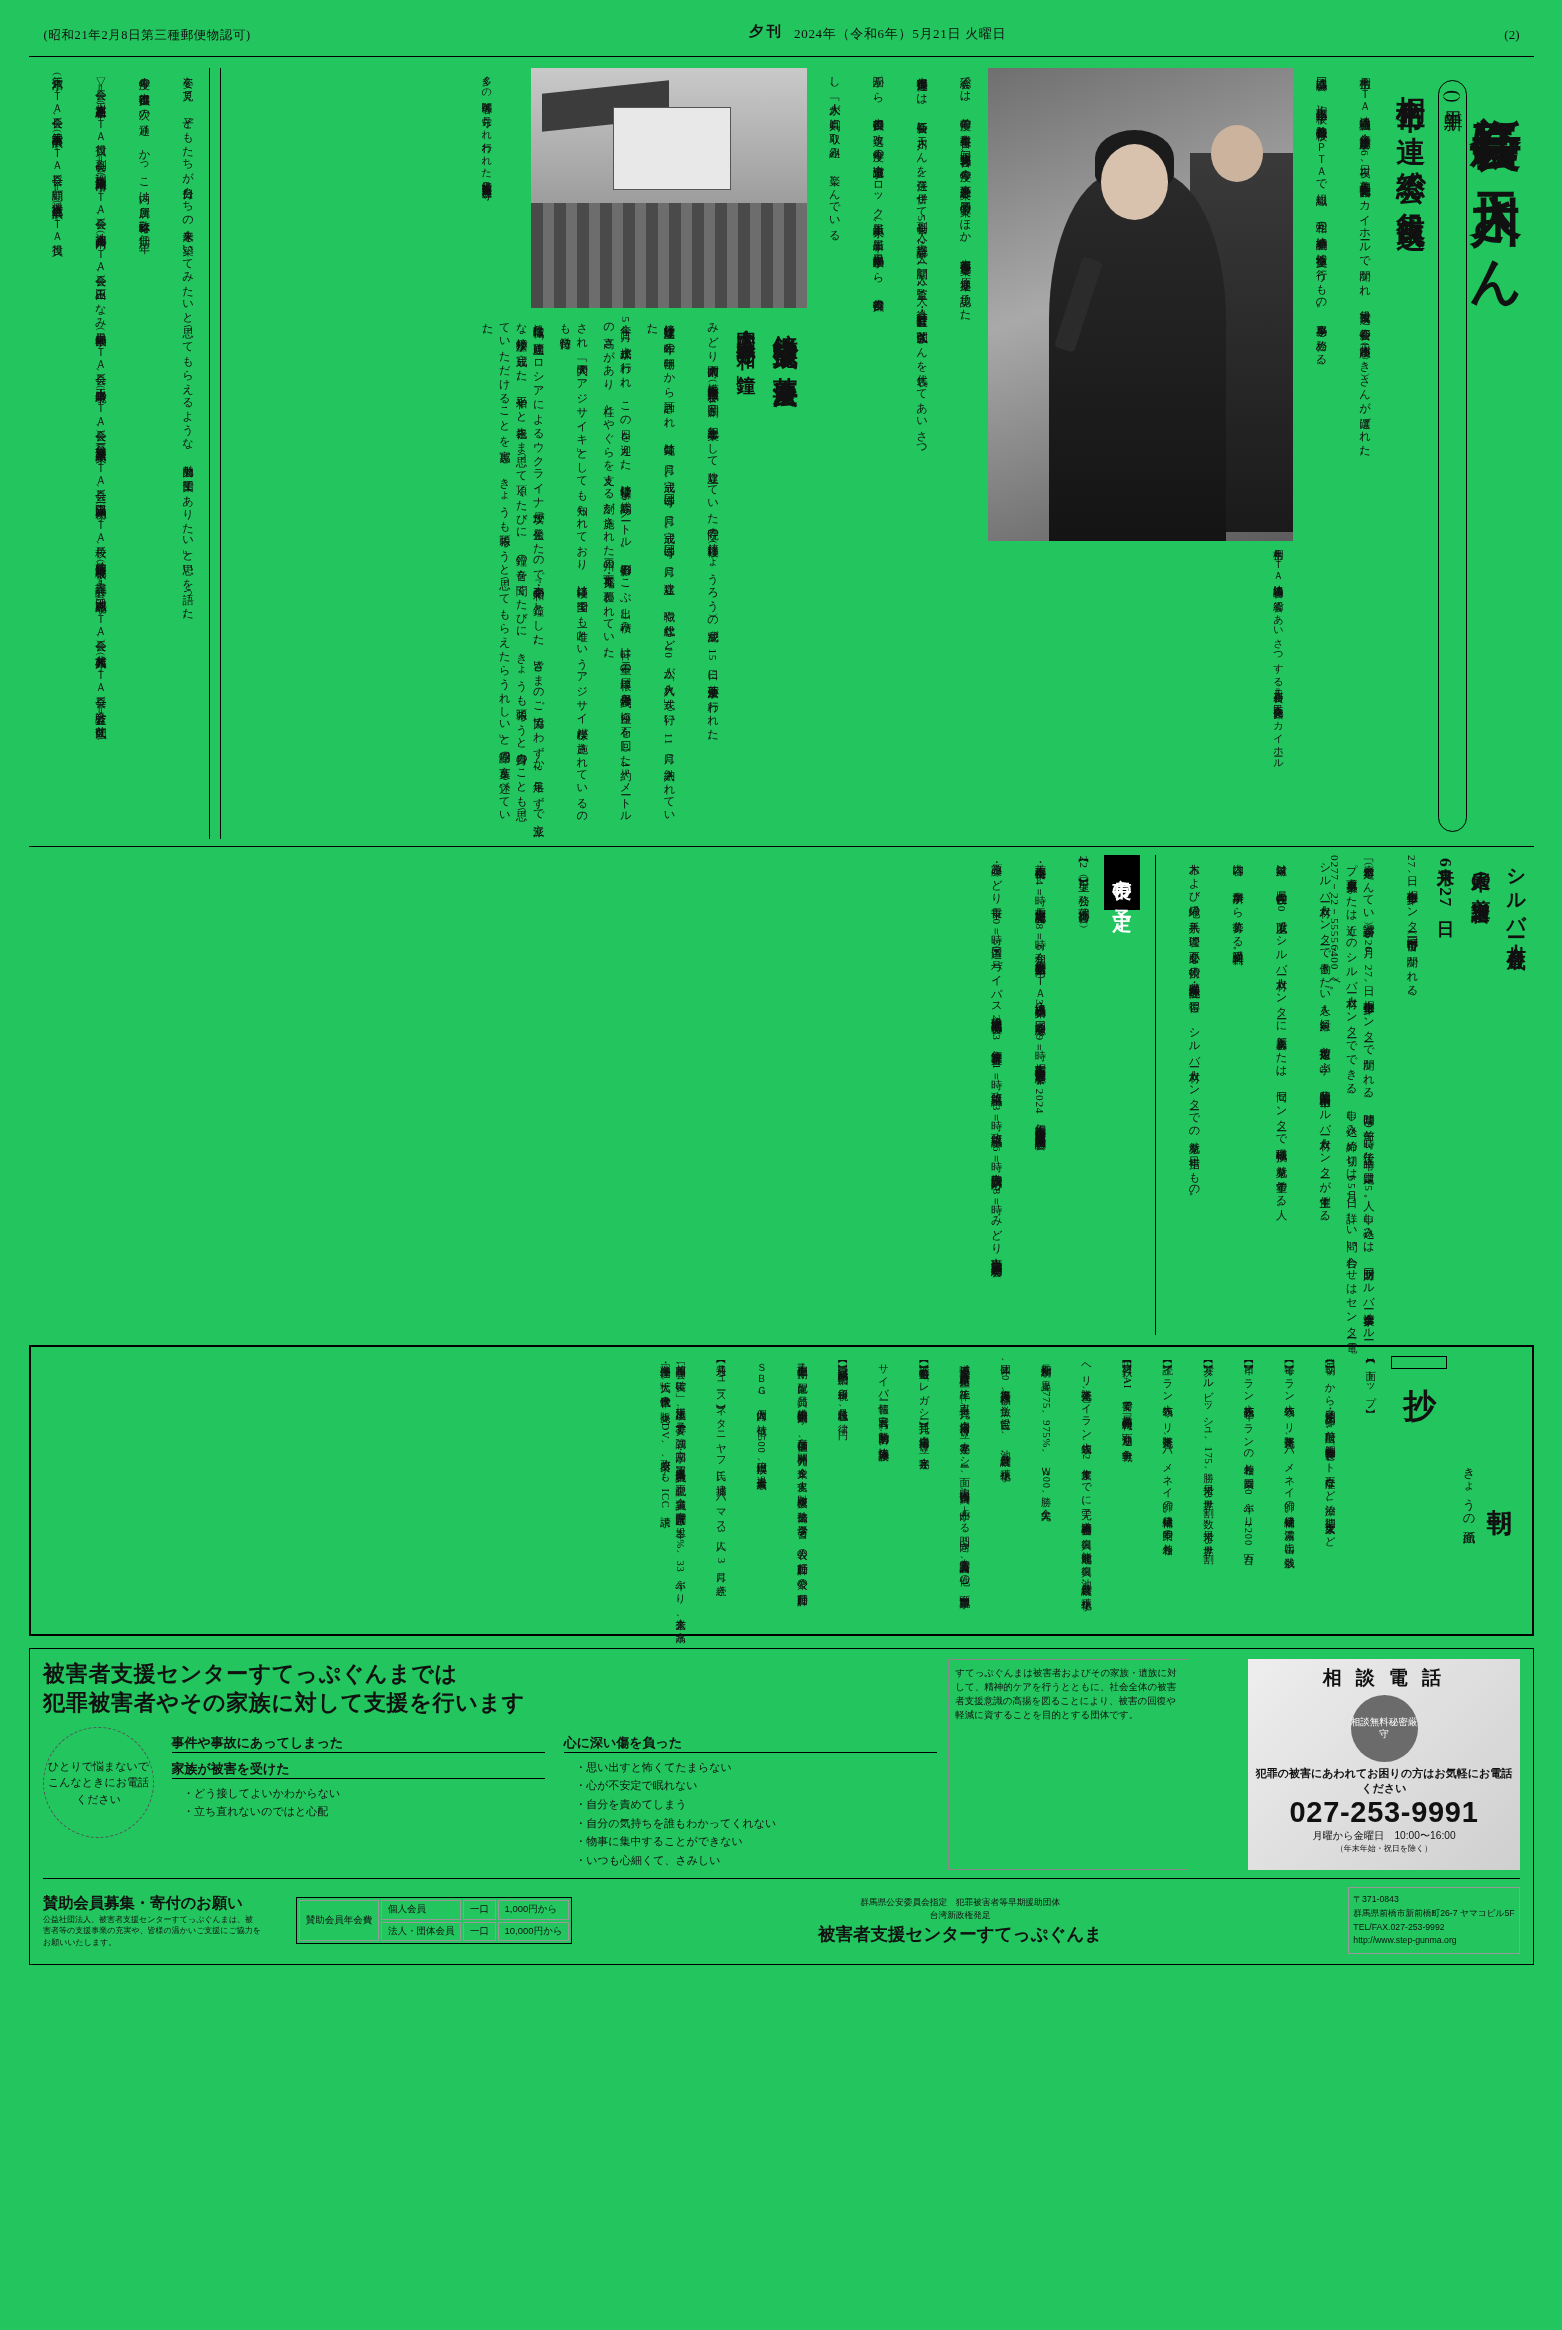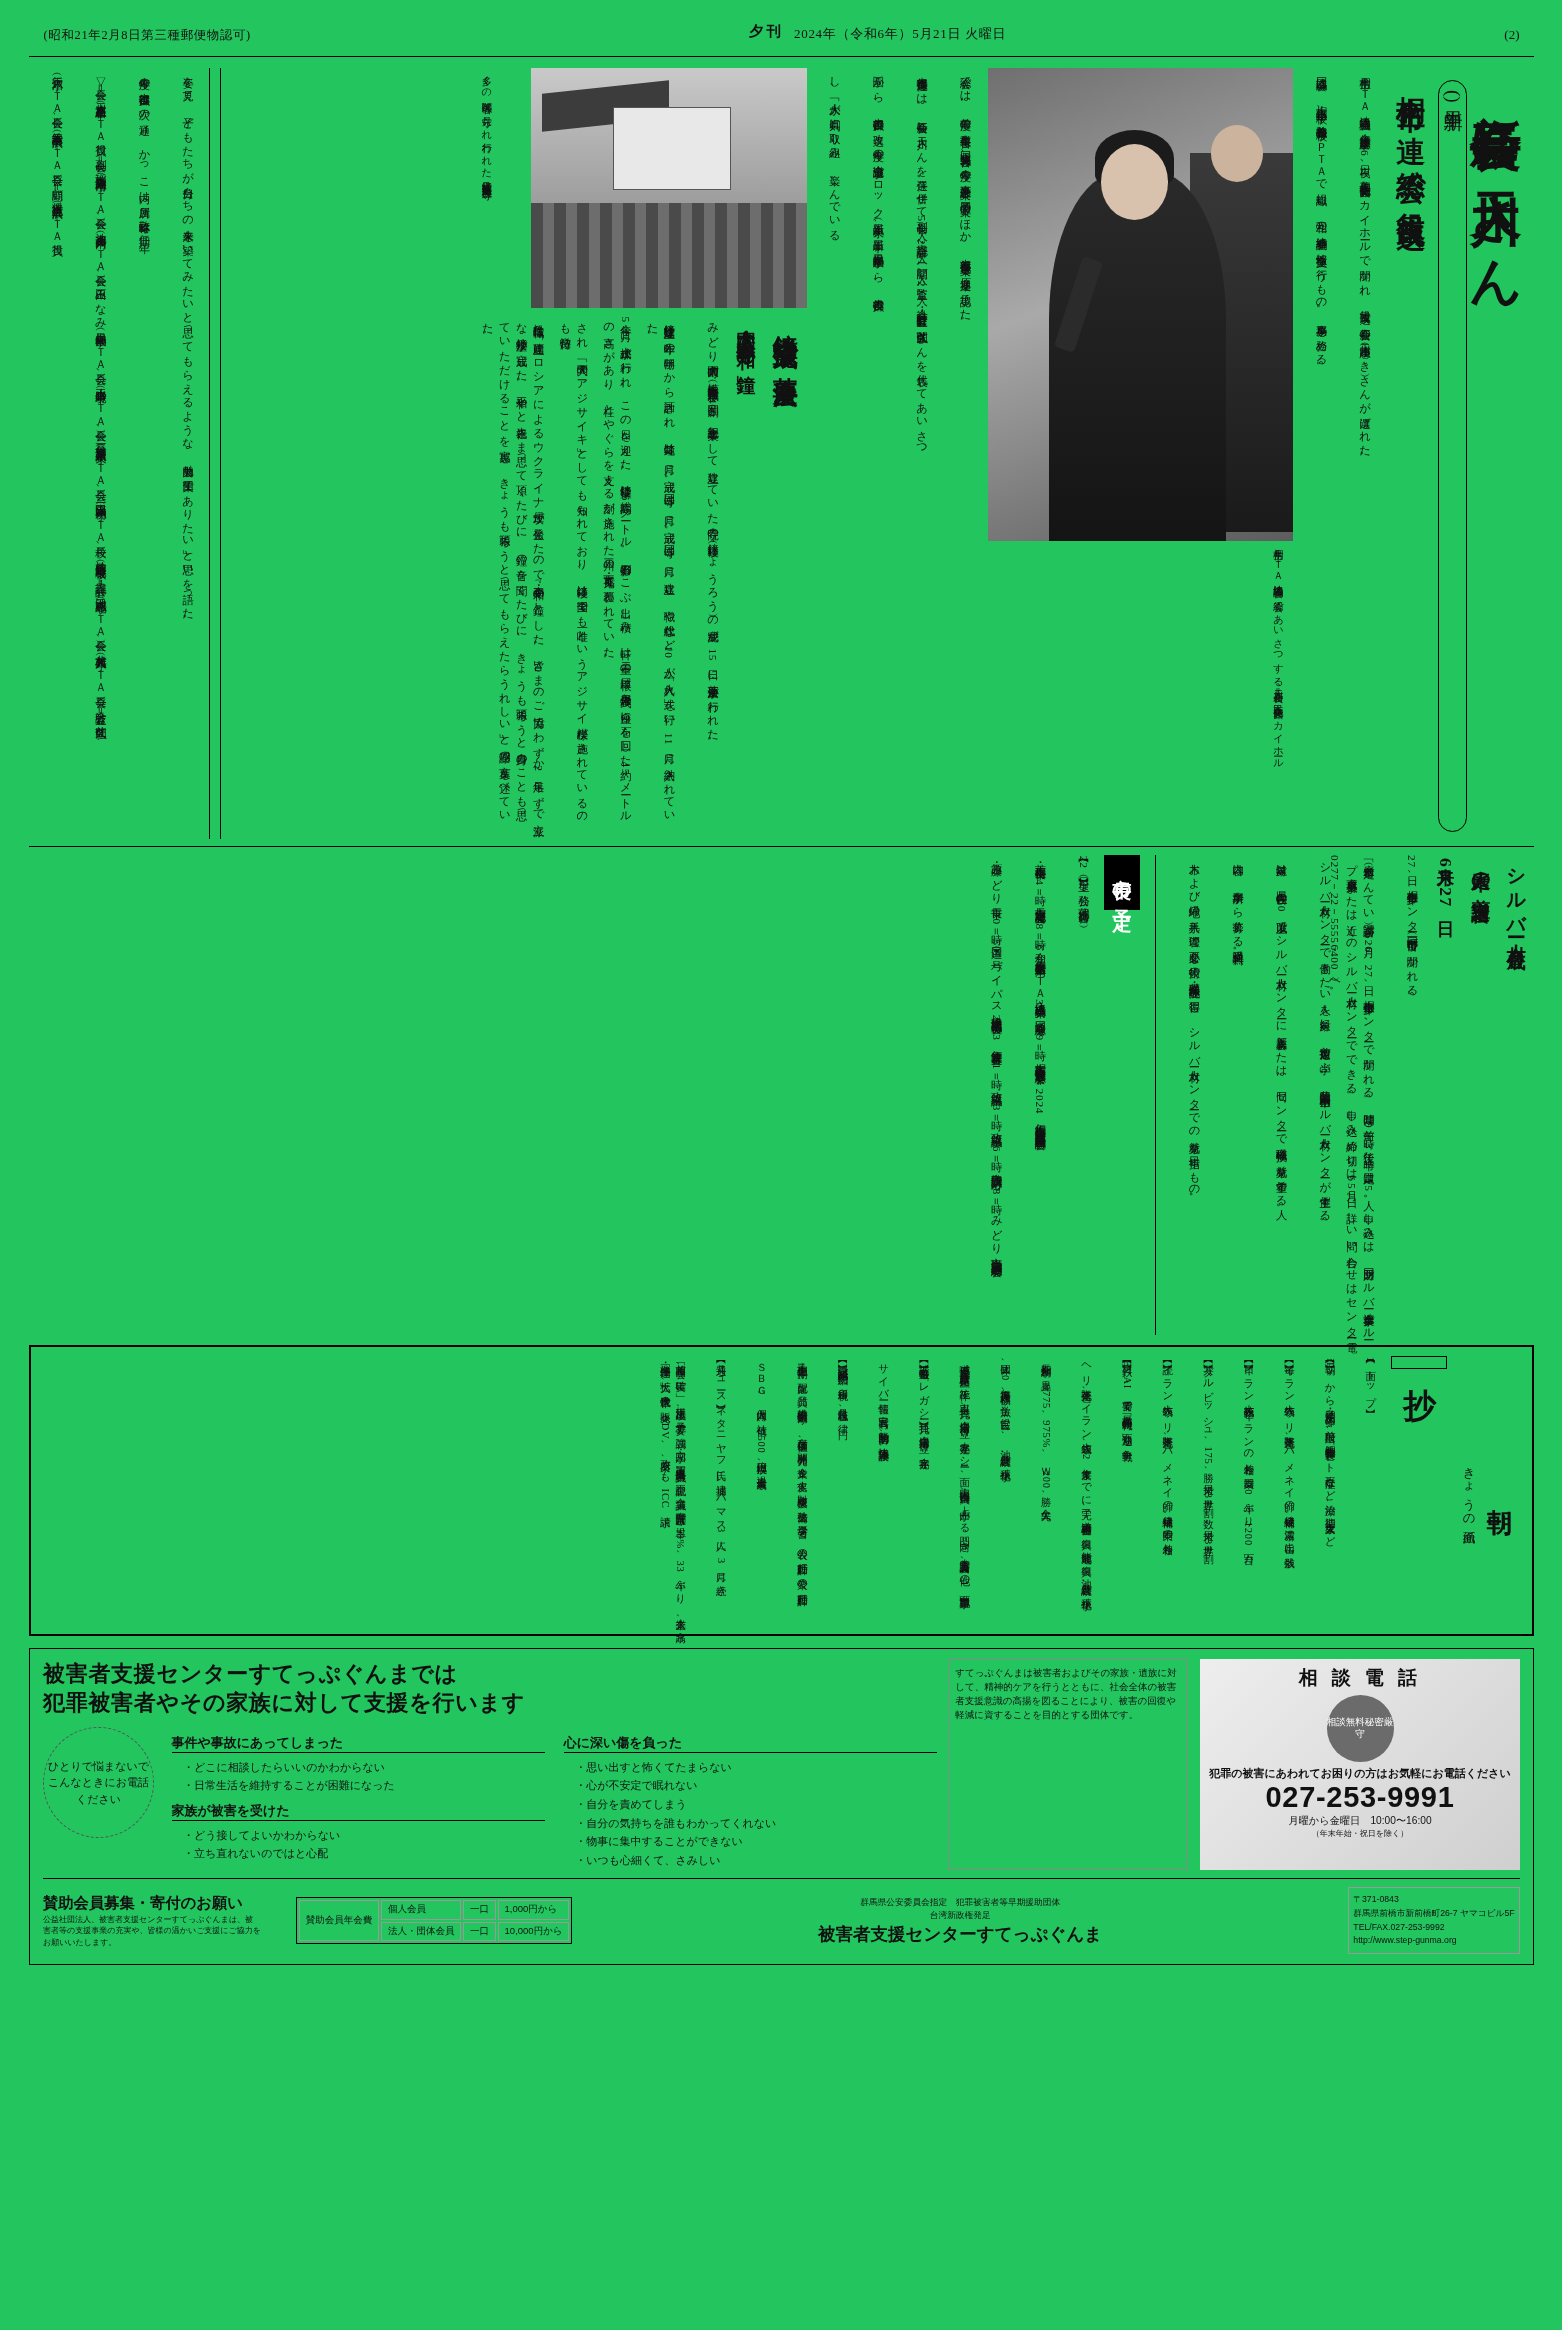--- a/index.html
+++ b/index.html
@@ -55,21 +55,21 @@
   .asakan-title .t2{font-size:12.4px;letter-spacing:1.5px;margin-right:5.8px;}
   .sho{font-size:33px;font-weight:bold;border:1.5px solid #000;padding:5.8px 4.4px;writing-mode:vertical-rl;}
   .asakan .col{font-size:10.5px;line-height:1.45;}
 
   
   .ad{margin-top:11.6px;border:1.5px solid #000;padding:10.2px 13px;box-sizing:border-box;font-family:"Liberation Sans",sans-serif;}
   .ad-top{display:flex;gap:11.6px;}
   .ad-main{flex:1;}
   .ad-h1{font-size:22px;font-weight:bold;line-height:1.35;letter-spacing:0.7px;}
   .ad-note{width:240px;font-size:9.5px;line-height:1.5;border:0.7px solid #888;padding:5.8px;box-sizing:border-box;}
-  .ad-tel{width:320px;background:linear-gradient(135deg,#eee,#cfcfcf);text-align:center;padding:5.8px;box-sizing:border-box;}
+  .ad-tel{width:272px;background:linear-gradient(135deg,#eee,#cfcfcf);text-align:center;padding:5.8px;box-sizing:border-box;margin-left:48px;}
   .ad-tel .lbl{font-size:19px;font-weight:bold;letter-spacing:4.4px;}
   .ad-tel .circ{width:67px;height:67px;border-radius:50%;background:#6b6b6b;color:#fff;font-size:9.5px;display:flex;align-items:center;justify-content:center;flex-direction:column;margin:4.4px auto;line-height:1.3;}
   .ad-tel .line1{font-size:11px;font-weight:bold;}
   .ad-tel .num{font-size:29px;font-weight:bold;letter-spacing:0.7px;}
   .ad-tel .hours{font-size:10.2px;}
   .ad-tel .hours2{font-size:8px;}
   .ad-cols{display:flex;gap:19px;margin-top:7.3px;}
   .ad-col{flex:1;}
   .ad-colh{font-size:13px;font-weight:bold;border-bottom:0.7px solid #000;margin-bottom:4.4px;}
   .ad-li{font-size:11px;line-height:1.7;}
@@ -213,24 +213,20 @@
   <div class="ad">
     <div class="ad-top">
       <div class="ad-main">
         <div class="ad-h1">被害者支援センターすてっぷぐんまでは</div>
         <div class="ad-h1">犯罪被害者やその家族に対して支援を行います</div>
         <div style="display:flex;gap:17.5px;margin-top:8.7px;align-items:flex-start">
           <div class="ad-circle">ひとりで悩まないでこんなときにお電話ください</div>
           <div class="ad-cols" style="flex:1">
             <div class="ad-col">
               <div class="ad-colh">事件や事故にあってしまった</div>
-              <ul>
-                <li class="ad-li">・どこに相談したらいいのかわからない</li>
-                <li class="ad-li">・日常生活を維持することが困難になった</li>
-              </ul>
               <div class="ad-colh" style="margin-top:7.3px">家族が被害を受けた</div>
               <ul>
                 <li class="ad-li">・どう接してよいかわからない</li>
                 <li class="ad-li">・立ち直れないのではと心配</li>
               </ul>
             </div>
             <div class="ad-col">
               <div class="ad-colh">心に深い傷を負った</div>
               <ul>
                 <li class="ad-li">・思い出すと怖くてたまらない</li>

